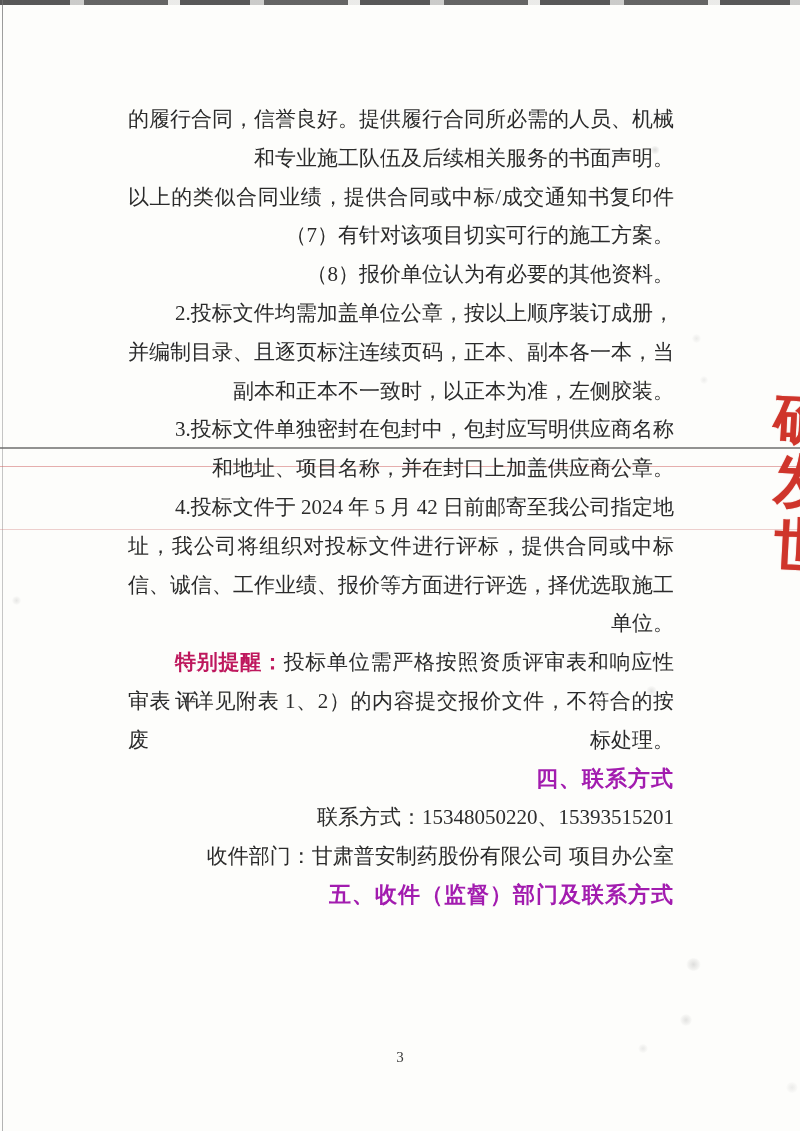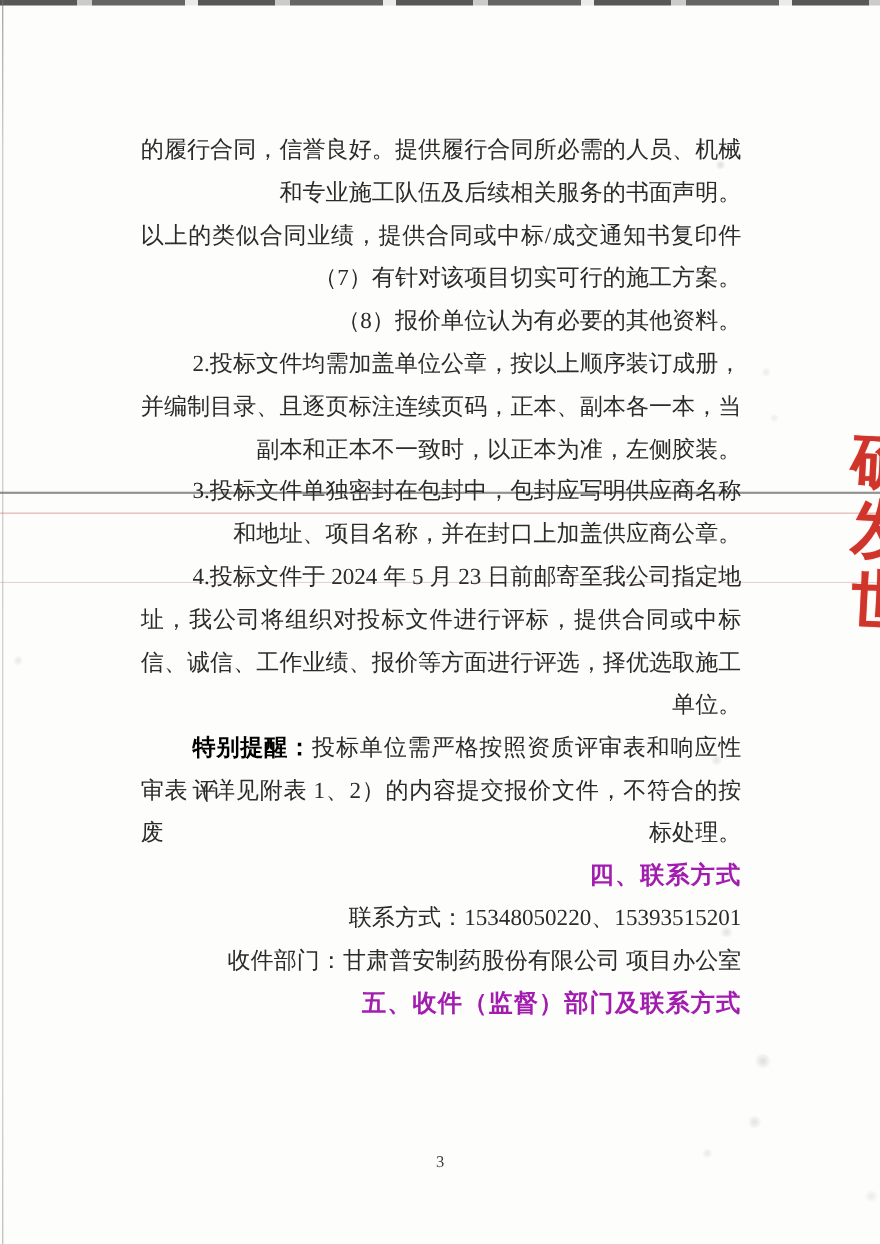--- a/index.html
+++ b/index.html
@@ -35,32 +35,32 @@
   .red-frag.f1{top:382px;right:-30px;font-size:56px;}
   .red-frag.f2{top:442px;right:-34px;font-size:60px;}
   .red-frag.f3{top:508px;right:-32px;font-size:58px;}
 
   
   .noise{position:absolute;border-radius:50%;
     background:radial-gradient(circle, rgba(90,90,90,.55) 0%, rgba(120,120,120,.2) 55%, transparent 75%);}
 
   
   .doc-body{
-    position:absolute;left:128px;top:117px;width:546px;
+    position:absolute;left:128px;top:100px;width:546px;
     font-size:21px;line-height:38.8px;color:#2b2b2b;
     text-justify:inter-character;
   }
   .line{height:38.8px;white-space:nowrap;text-align:right;}
   .line.justify{white-space:normal;text-align:justify;text-align-last:justify;}
   .line.indent{padding-left:47px;box-sizing:border-box;}
   .line.heading{
     font-family:"Liberation Sans", sans-serif;font-weight:bold;
     font-size:22px;color:#a21caf;letter-spacing:1px;
   }
-  .bold-prefix{font-weight:bold;color:#000000;}
+  .bold-prefix{font-weight:bold;color:#be185d;}
 
   .page-number{
     position:absolute;left:0;right:0;top:1049px;text-align:center;
     font-size:15px;color:#3c3c3c;
   }
 </style>
 </head>
 <body>
 
 <div class="top-edge"></div>
@@ -88,21 +88,21 @@
     <div class="line justify">的履行合同，信誉良好。提供履行合同所必需的人员、机械</div>
     <div class="line">和专业施工队伍及后续相关服务的书面声明。</div>
     <div class="line justify">以上的类似合同业绩，提供合同或中标/成交通知书复印件</div>
     <div class="line indent">（7）有针对该项目切实可行的施工方案。</div>
     <div class="line indent">（8）报价单位认为有必要的其他资料。</div>
     <div class="line justify indent">2.投标文件均需加盖单位公章，按以上顺序装订成册，</div>
     <div class="line justify">并编制目录、且逐页标注连续页码，正本、副本各一本，当</div>
     <div class="line">副本和正本不一致时，以正本为准，左侧胶装。</div>
     <div class="line justify indent">3.投标文件单独密封在包封中，包封应写明供应商名称</div>
     <div class="line">和地址、项目名称，并在封口上加盖供应商公章。</div>
-    <div class="line justify indent">4.投标文件于 2024 年 5 月 23 日前邮寄至我公司指定地</div>
+    <div class="line justify indent">4.投标文件于 2024 年 5 月 42 日前邮寄至我公司指定地</div>
     <div class="line justify">址，我公司将组织对投标文件进行评标，提供合同或中标</div>
     <div class="line justify">信、诚信、工作业绩、报价等方面进行评选，择优选取施工</div>
     <div class="line">单位。</div>
     <div class="line justify indent"><span class="bold-prefix">特别提醒：</span><span>投标单位需严格按照资质评审表和响应性评</span></div>
     <div class="line justify">审表（详见附表 1、2）的内容提交报价文件，不符合的按废</div>
     <div class="line">标处理。</div>
     <div class="line indent heading">四、联系方式</div>
     <div class="line indent">联系方式：15348050220、15393515201</div>
     <div class="line indent">收件部门：甘肃普安制药股份有限公司 项目办公室</div>
     <div class="line indent heading">五、收件（监督）部门及联系方式</div>

